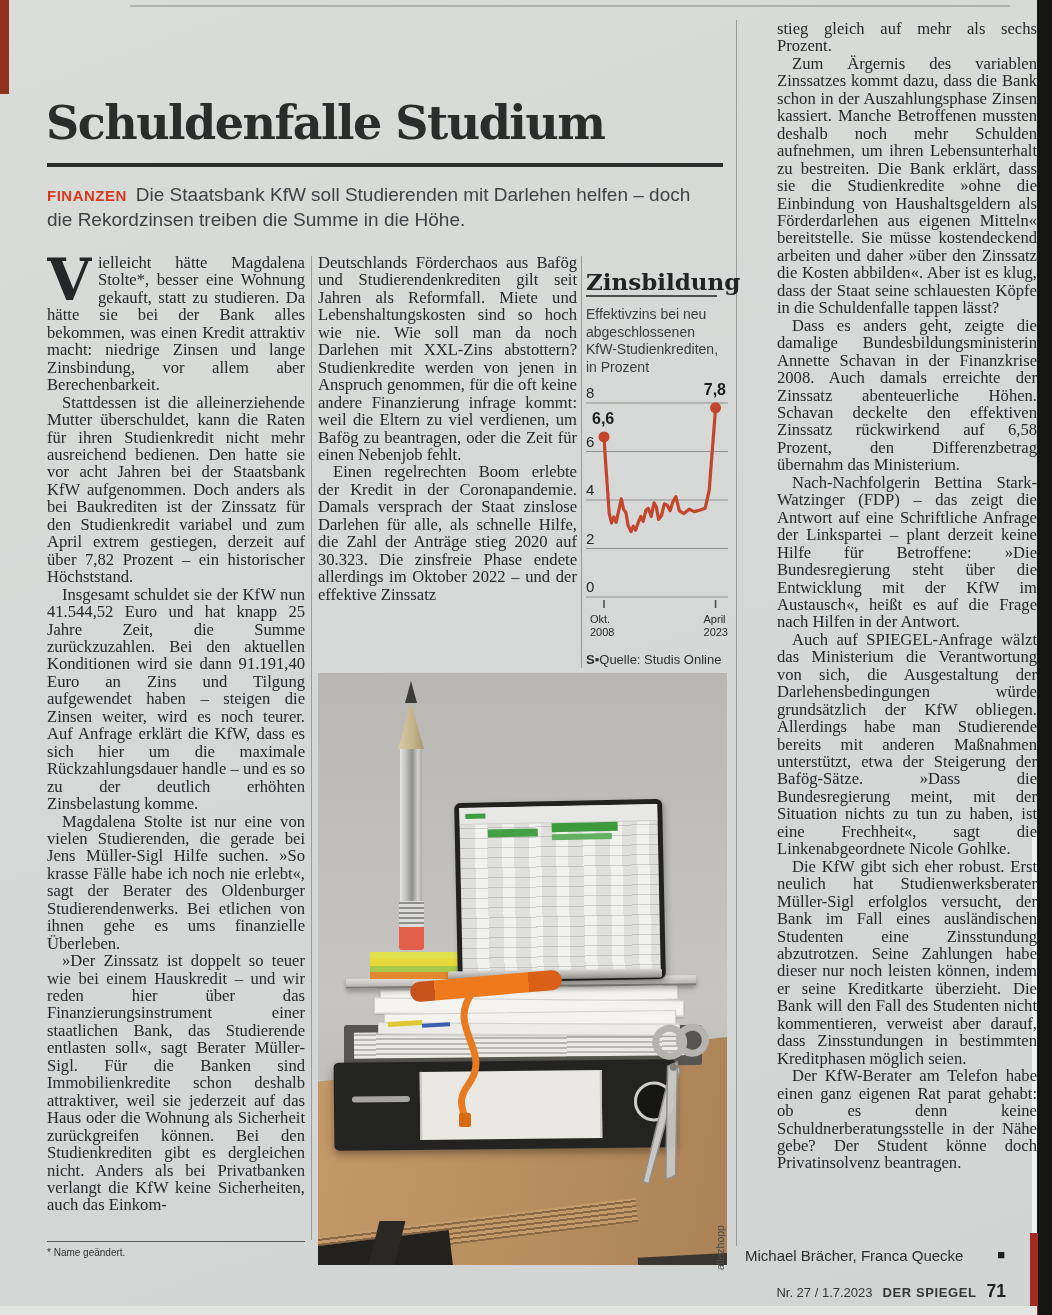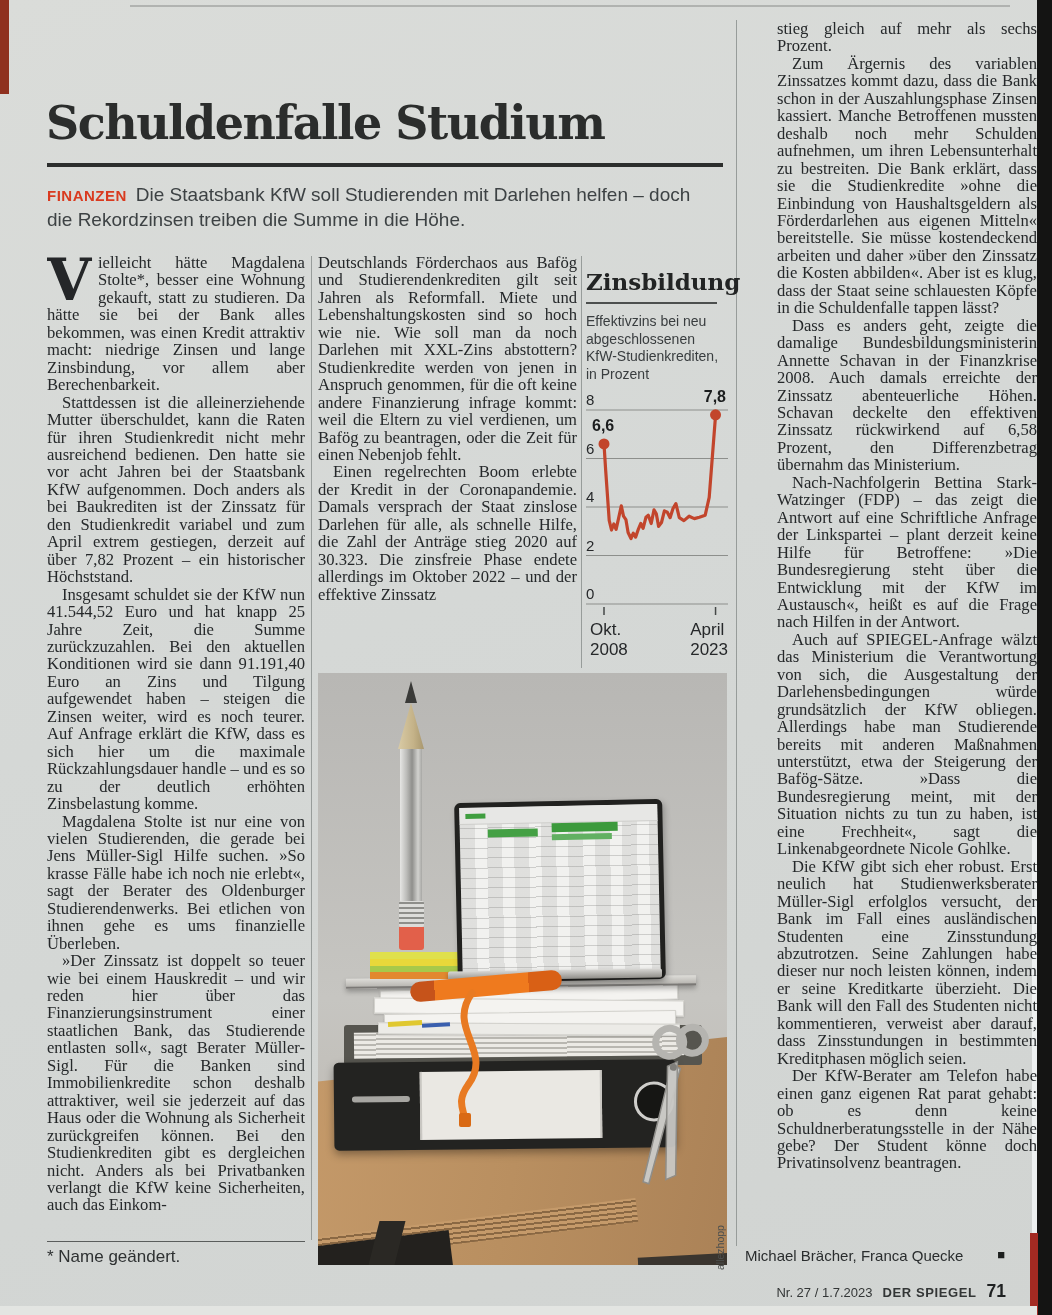--- a/index.html
+++ b/index.html
@@ -33,34 +33,34 @@
   .dropcap{float:left;font-family:"DejaVu Serif",serif;font-weight:bold;font-size:57px;
     line-height:46px;width:44px;margin:3px 7px 0 0;color:#242628;}
   .vsep{position:absolute;width:1px;background:#979c9a;}
   #vsep1{left:311px;top:256px;height:984px;}
   #vsep2{left:581px;top:256px;height:412px;}
   #vsep3{left:736px;top:20px;height:1226px;}
 
   
   #chart{position:absolute;left:586px;top:268px;width:142px;}
   .chart-title{font-family:"DejaVu Serif",serif;font-weight:bold;font-size:23px;color:#222424;
-    padding-bottom:7px;border-bottom:2px solid #4c4f4e;width:92%;}
+    border-bottom:2px solid #4c4f4e;width:92%;}
   .chart-subtitle{margin-top:9px;font-family:"Liberation Sans",sans-serif;font-size:14px;
     line-height:1.26;color:#393d3f;}
   .chart-xlabels{display:flex;justify-content:space-between;font-family:"Liberation Sans",sans-serif;
-    font-size:17px;line-height:1.22;color:#26282a;white-space:pre-line;margin-top:2px;
+    font-size:11px;line-height:1.22;color:#26282a;white-space:pre-line;margin-top:2px;
     padding-left:4px;}
   .chart-xlabels .xr{text-align:left;}
   .chart-source{margin-top:13px;font-family:"Liberation Sans",sans-serif;font-size:13px;color:#2c2f30;}
   .chart-source b{font-weight:bold;}
 
   
   .footnote-rule{position:absolute;left:47px;top:1241px;width:258px;height:1px;background:#5a5d5c;}
   .footnote{position:absolute;left:47px;top:1247px;width:258px;
-    font-family:"Liberation Sans",sans-serif;font-size:17px;color:#2e3132;}
+    font-family:"Liberation Sans",sans-serif;font-size:10px;color:#2e3132;}
   .authors{position:absolute;left:745px;top:1247px;width:260px;
     font-family:"Liberation Sans",sans-serif;font-size:15px;color:#2a2d2e;}
   .end-square{float:right;font-size:13px;color:#1d1f1e;}
   .photo-credit{position:absolute;left:714px;top:1198px;height:72px;
     font-family:"Liberation Sans",sans-serif;font-size:10.5px;color:#4c4f4e;
     writing-mode:vertical-rl;transform:rotate(180deg);}
   .footer{position:absolute;right:46px;top:1281px;font-family:"Liberation Sans",sans-serif;
     font-size:13px;color:#333636;display:flex;align-items:baseline;gap:10px;}
   .footer .mag{font-weight:bold;letter-spacing:.6px;}
   .footer .pnum{font-weight:bold;font-size:17.5px;color:#1e2021;}

